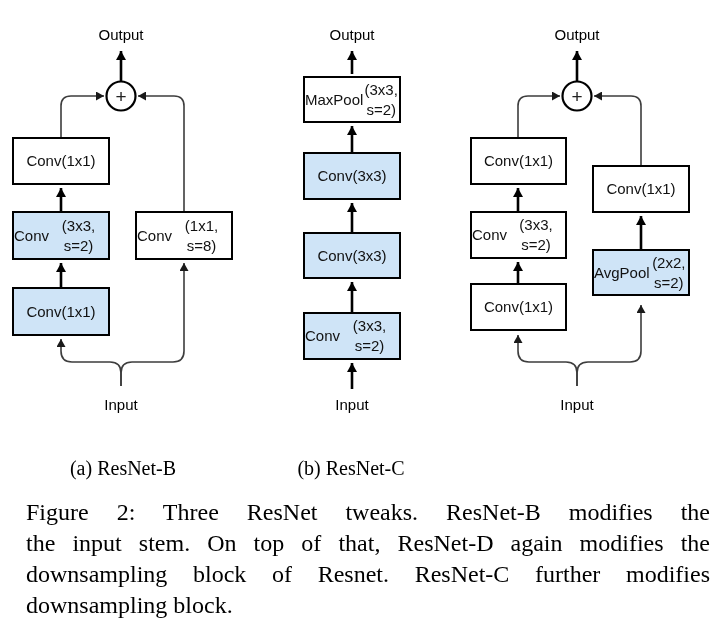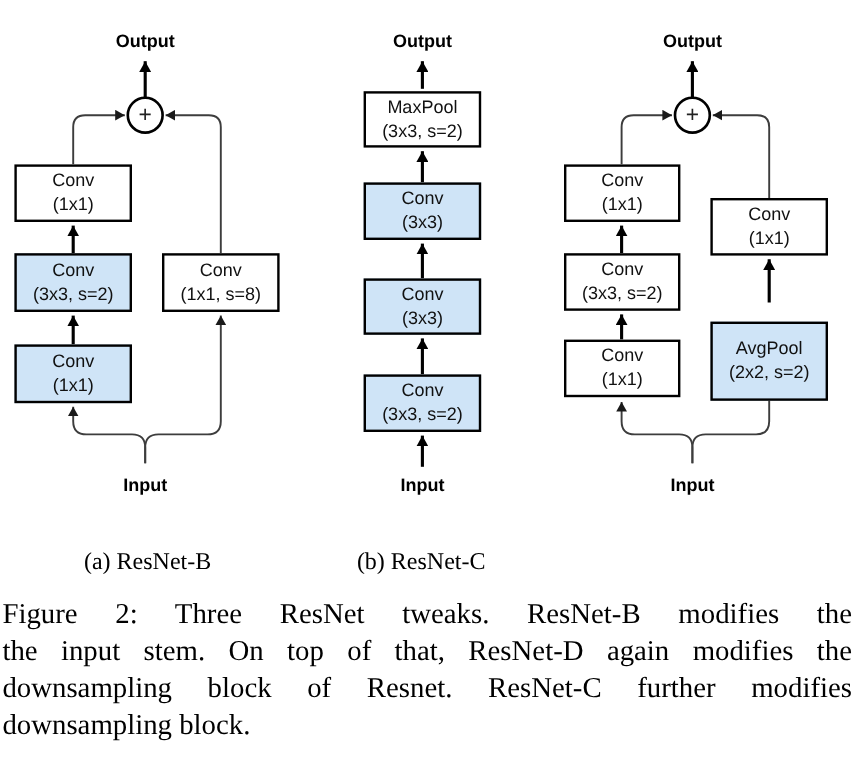--- a/index.html
+++ b/index.html
@@ -8,36 +8,36 @@
     font-family:"Liberation Sans",sans-serif;overflow:hidden;
   }
   .wires{position:absolute;left:0;top:0;}
   .wires path.thick{fill:none;stroke:#000000;stroke-width:2.6px;}
   .wires path.thin{fill:none;stroke:#3d3d3d;stroke-width:1.6px;}
   .wires circle.merge{fill:#ffffff;stroke:#000000;stroke-width:2.2px;}
   .wires text.plus{font-family:"Liberation Sans",sans-serif;font-size:19px;fill:#222222;
     text-anchor:middle;dominant-baseline:central;}
   .box{
     position:absolute;box-sizing:border-box;border:2.5px solid #000000;background:#ffffff;
-    display:flex;flex-direction:column;align-items:center;justify-content:center;
+    display:flex;flex-direction:row;align-items:center;justify-content:center;
     font-size:15px;line-height:20px;color:#111111;text-align:center;
   }
   .box.hl{background:var(--highlight-fill,#cfe4f7);}
   .flow-label{
-    position:absolute;transform:translateX(-50%);font-size:15px;color:#000000;white-space:nowrap;font-weight:bold;
+    position:absolute;transform:translateX(-50%);font-size:15px;color:#000000;white-space:nowrap;
   }
   .subcap{
     position:absolute;transform:translateX(-50%);top:437px;
     font-family:"Liberation Serif",serif;font-size:20px;color:#000000;white-space:nowrap;margin-top:20px;
   }
   .caption{
     position:absolute;left:2px;top:497px;width:708px;
     font-family:"Liberation Serif",serif;font-size:24px;line-height:31px;color:#000000;
   }
-  .cap-line{text-align:justify;text-align-last:justify;}
+  .cap-line{text-align:justify;text-align-last:justify;margin-left:24px;}
   .cap-line.last{text-align:right;text-align-last:left;}
 </style>
 </head>
 <body>
 
 <div class="stage">
 
   <svg class="wires" width="712" height="470">
     <defs>
       <marker id="ah" markerUnits="userSpaceOnUse" markerWidth="9" markerHeight="10" refX="9" refY="5" orient="auto">
@@ -132,21 +132,21 @@
     <span>(3x3, s=2)</span>
   </div>
   <div class="box" style="left:470px;top:283px;width:97px;height:48px">
     <span>Conv</span>
     <span>(1x1)</span>
   </div>
   <div class="box" style="left:592px;top:165px;width:98px;height:48px">
     <span>Conv</span>
     <span>(1x1)</span>
   </div>
-  <div class="box hl" style="left:592px;top:268px;width:98px;height:66px">
+  <div class="box hl" style="left:592px;top:249px;width:98px;height:47px">
     <span>AvgPool</span>
     <span>(2x2, s=2)</span>
   </div>
   <div class="flow-label" style="left:577px;top:396px">Input</div>
 
   <div class="caption">
     <div class="cap-line">Figure 2: Three ResNet tweaks. ResNet-B modifies the</div>
     <div class="cap-line">the input stem. On top of that, ResNet-D again modifies the</div>
     <div class="cap-line">downsampling block of Resnet. ResNet-C further modifies</div>
     <div class="cap-line last">downsampling block.</div>

